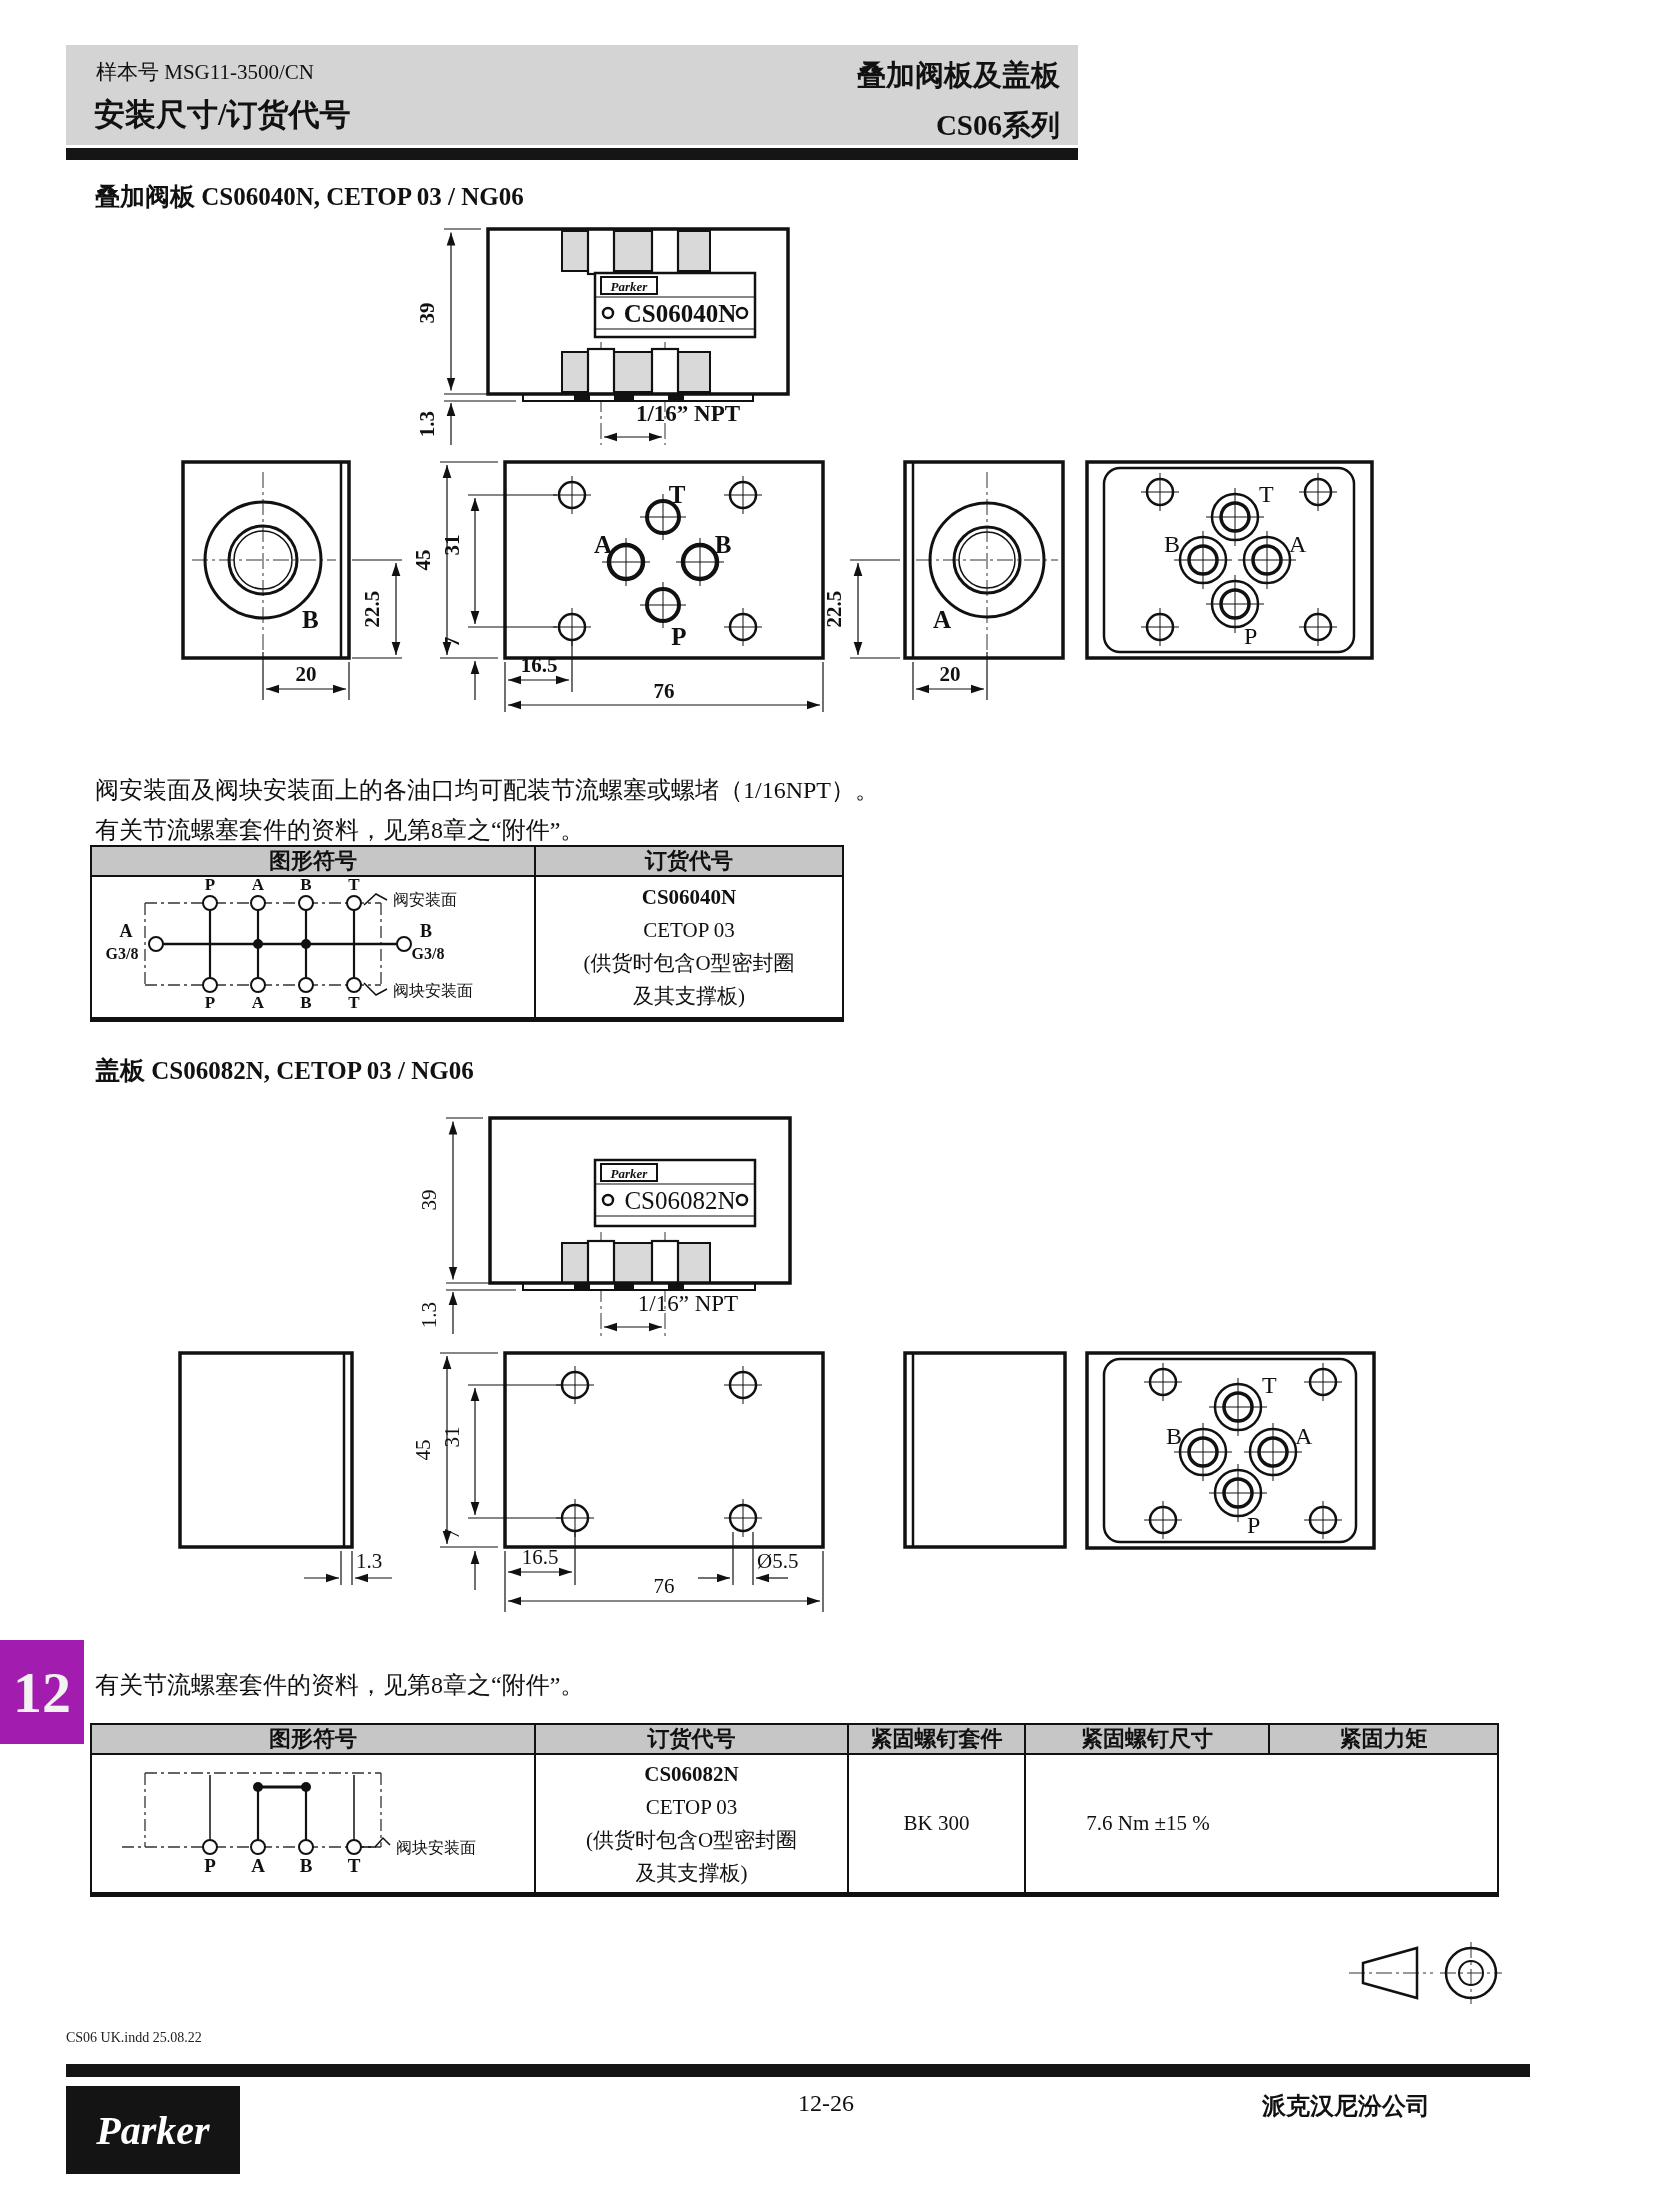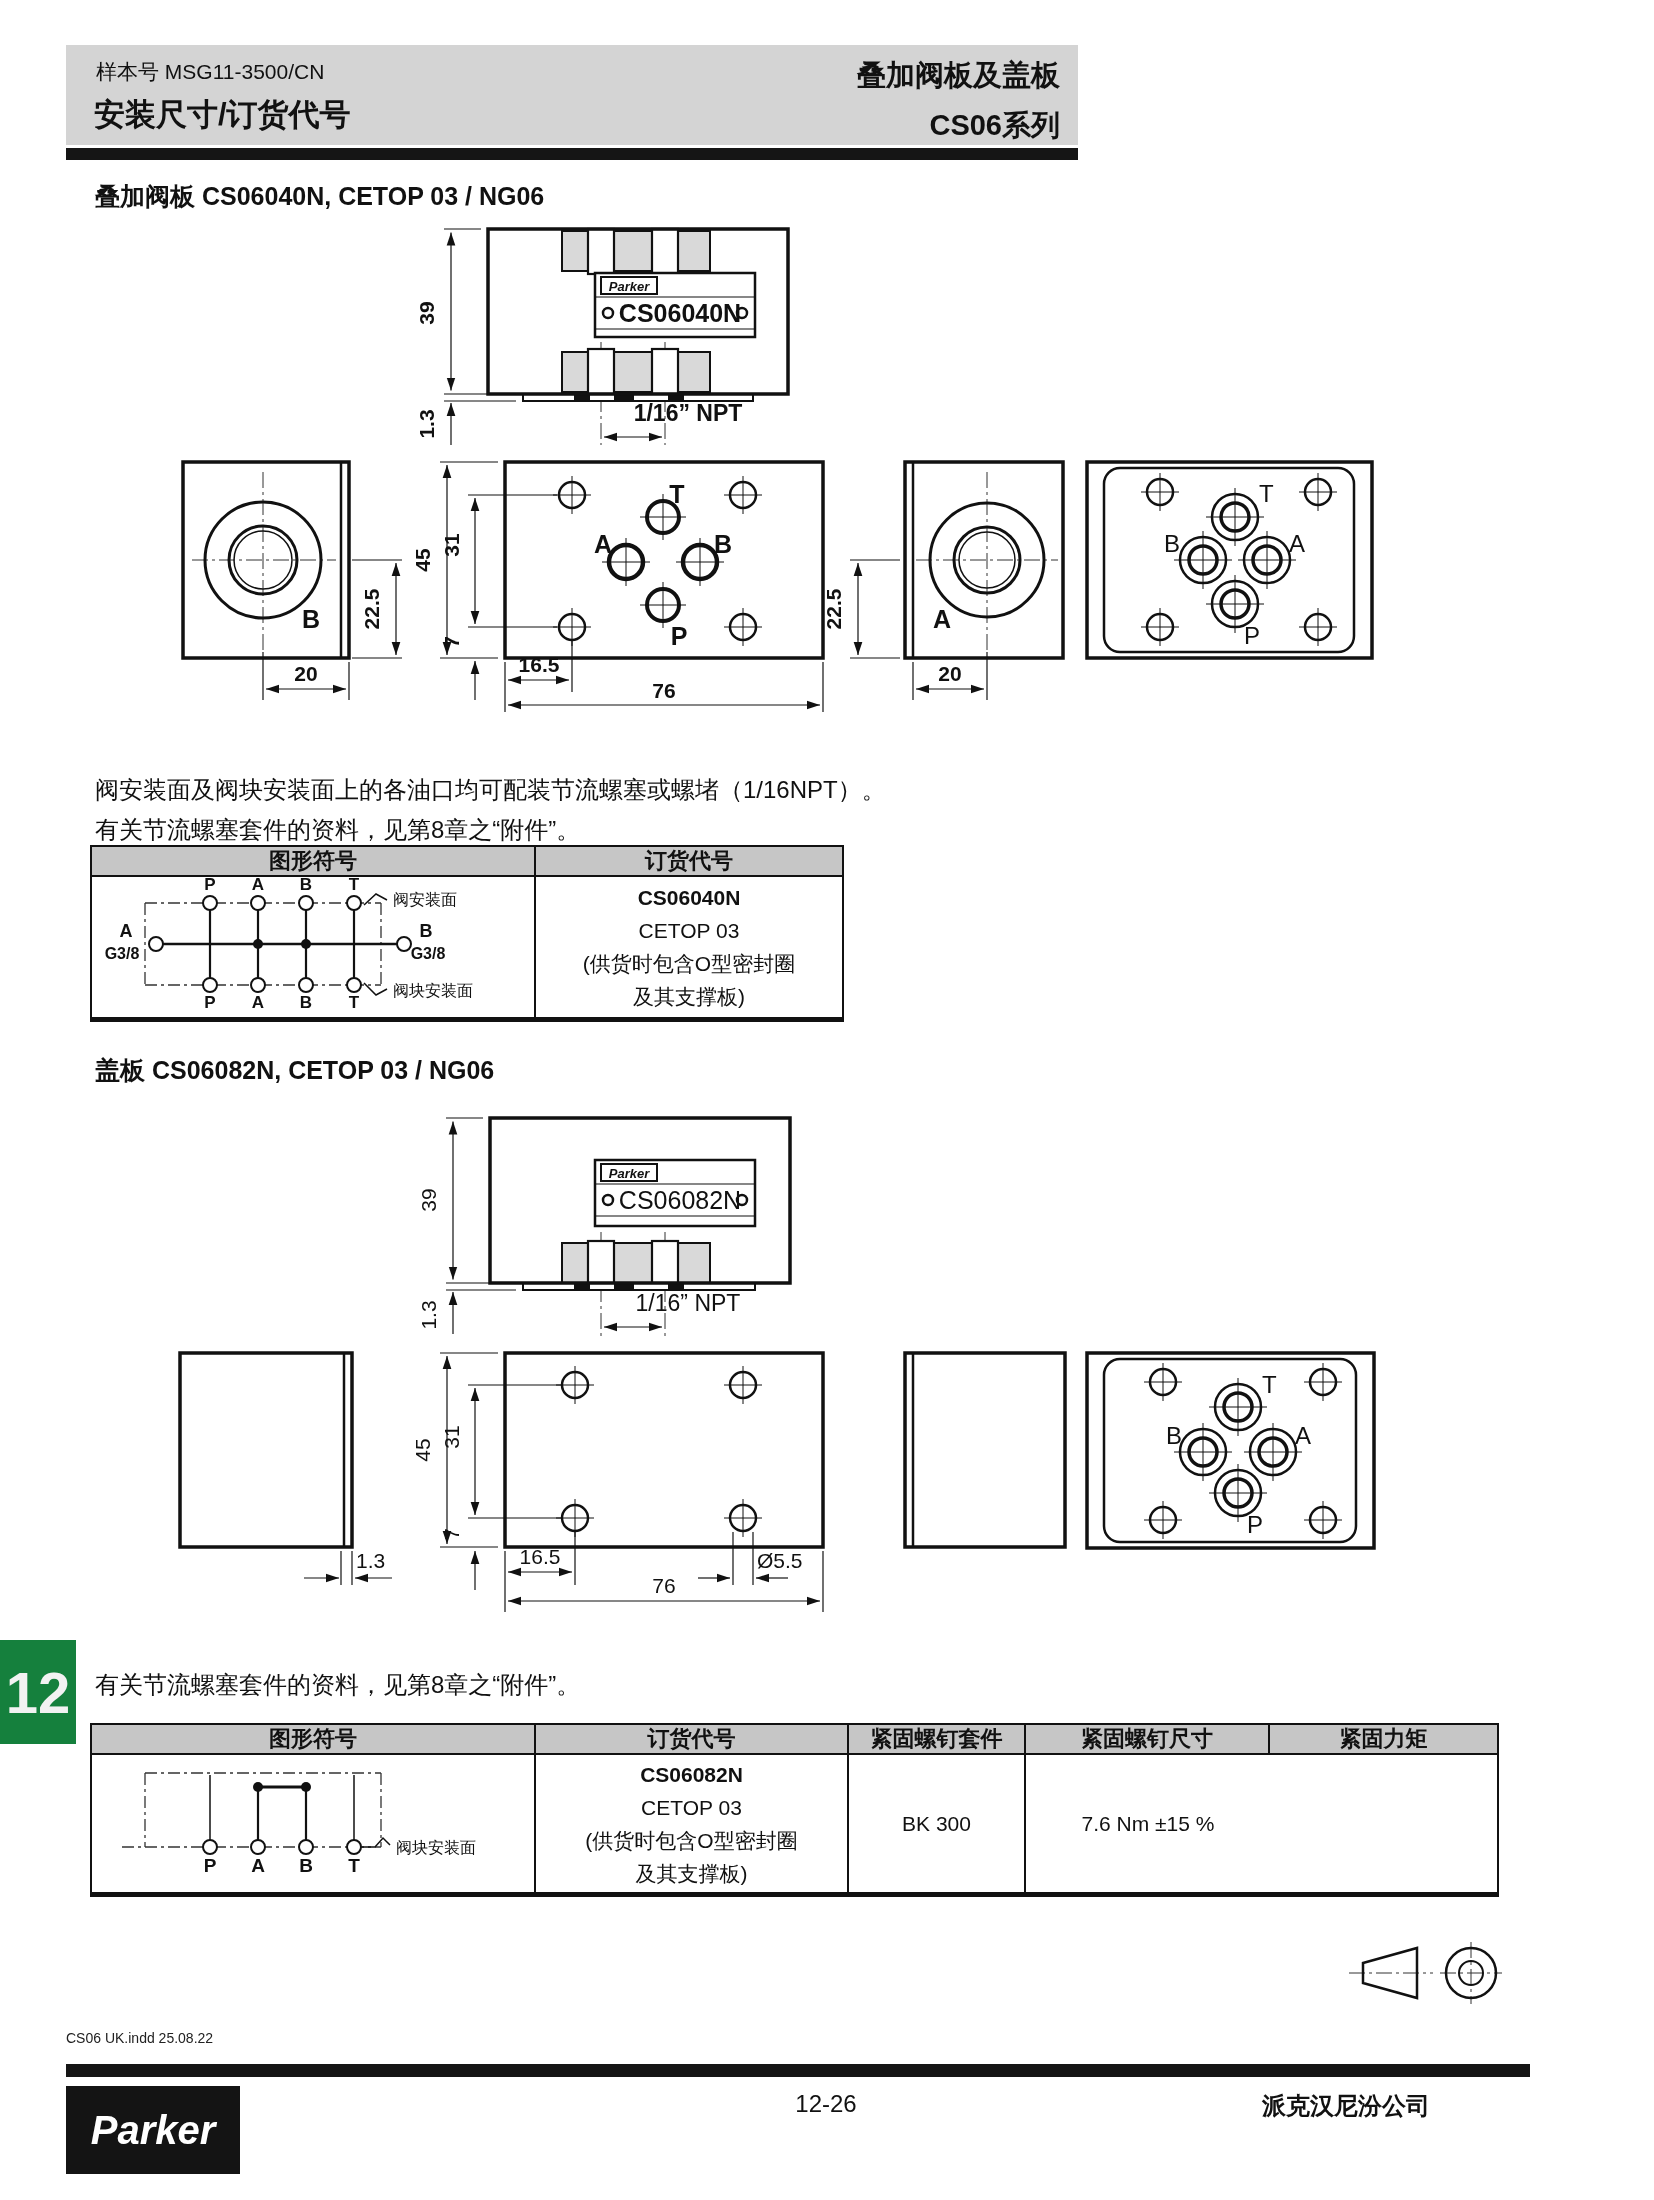--- a/index.html
+++ b/index.html
@@ -1,17 +1,17 @@
 <!DOCTYPE html>
 <html><head>
 <meta charset="utf-8">
 <style>
   html,body{margin:0;padding:0;background:#fff;}
   .page{position:relative;width:1654px;height:2200px;background:#fff;overflow:hidden;
-        font-family:Liberation Sans, sans-serif;color:#111;}
+        font-family:Liberation Serif, serif;color:#111;}
   .abs{position:absolute;}
   
   .hdr-band{left:66px;top:45px;width:1012px;height:100px;background:#d4d4d4;}
   .hdr-black{left:66px;top:148px;width:1012px;height:12px;background:#151515;}
   .hdr-doc{left:96px;top:58px;font-size:21px;}
   .hdr-title{left:94px;top:94px;font-size:31px;font-weight:bold;}
   .hdr-right{left:620px;top:56px;width:440px;text-align:right;font-weight:bold;}
   .hdr-right .l1{font-size:29px;}
   .hdr-right .l2{font-size:29px;margin-top:10px;}
   .sec-title{left:95px;font-size:25px;font-weight:bold;}
@@ -22,21 +22,21 @@
   .t2{left:90px;top:1723px;width:1405px;grid-template-columns:444px 313px 177px 244px 1fr;grid-template-rows:30px 137px;}
   .th{background:#c6c6c6;border-bottom:2.5px solid #111;border-right:2px solid #111;
       display:flex;align-items:center;justify-content:center;font-size:22px;font-weight:bold;}
   .td{border-right:2px solid #111;display:flex;flex-direction:column;align-items:center;justify-content:center;
       font-size:21px;line-height:33px;text-align:center;}
   .noR{border-right:0 !important;}
   .strong{font-weight:bold;}
   .symcell{justify-content:flex-start;align-items:flex-start;padding:0;}
   .gap{height:12px;}
   
-  .chap{left:0;top:1640px;width:76px;height:104px;background:#15803d;color:#f2f2f2;
+  .chap{left:0;top:1640px;width:84px;height:104px;background:#a21caf;color:#f2f2f2;
         display:flex;align-items:center;justify-content:center;font-size:58px;font-weight:bold;}
   
   .f-note{left:66px;top:2030px;font-size:14px;color:#222;}
   .f-bar{left:66px;top:2064px;width:1464px;height:13px;background:#151515;}
   .f-logo{left:66px;top:2086px;width:174px;height:88px;background:#141414;color:#fff;
           display:flex;align-items:center;justify-content:center;font-size:40px;font-weight:bold;font-style:italic;}
   .f-page{left:16px;top:2090px;width:1620px;text-align:center;font-size:24px;}
   .f-co{left:1100px;top:2090px;width:330px;text-align:right;font-size:24px;font-weight:bold;}
   
   svg{position:absolute;overflow:visible;}

